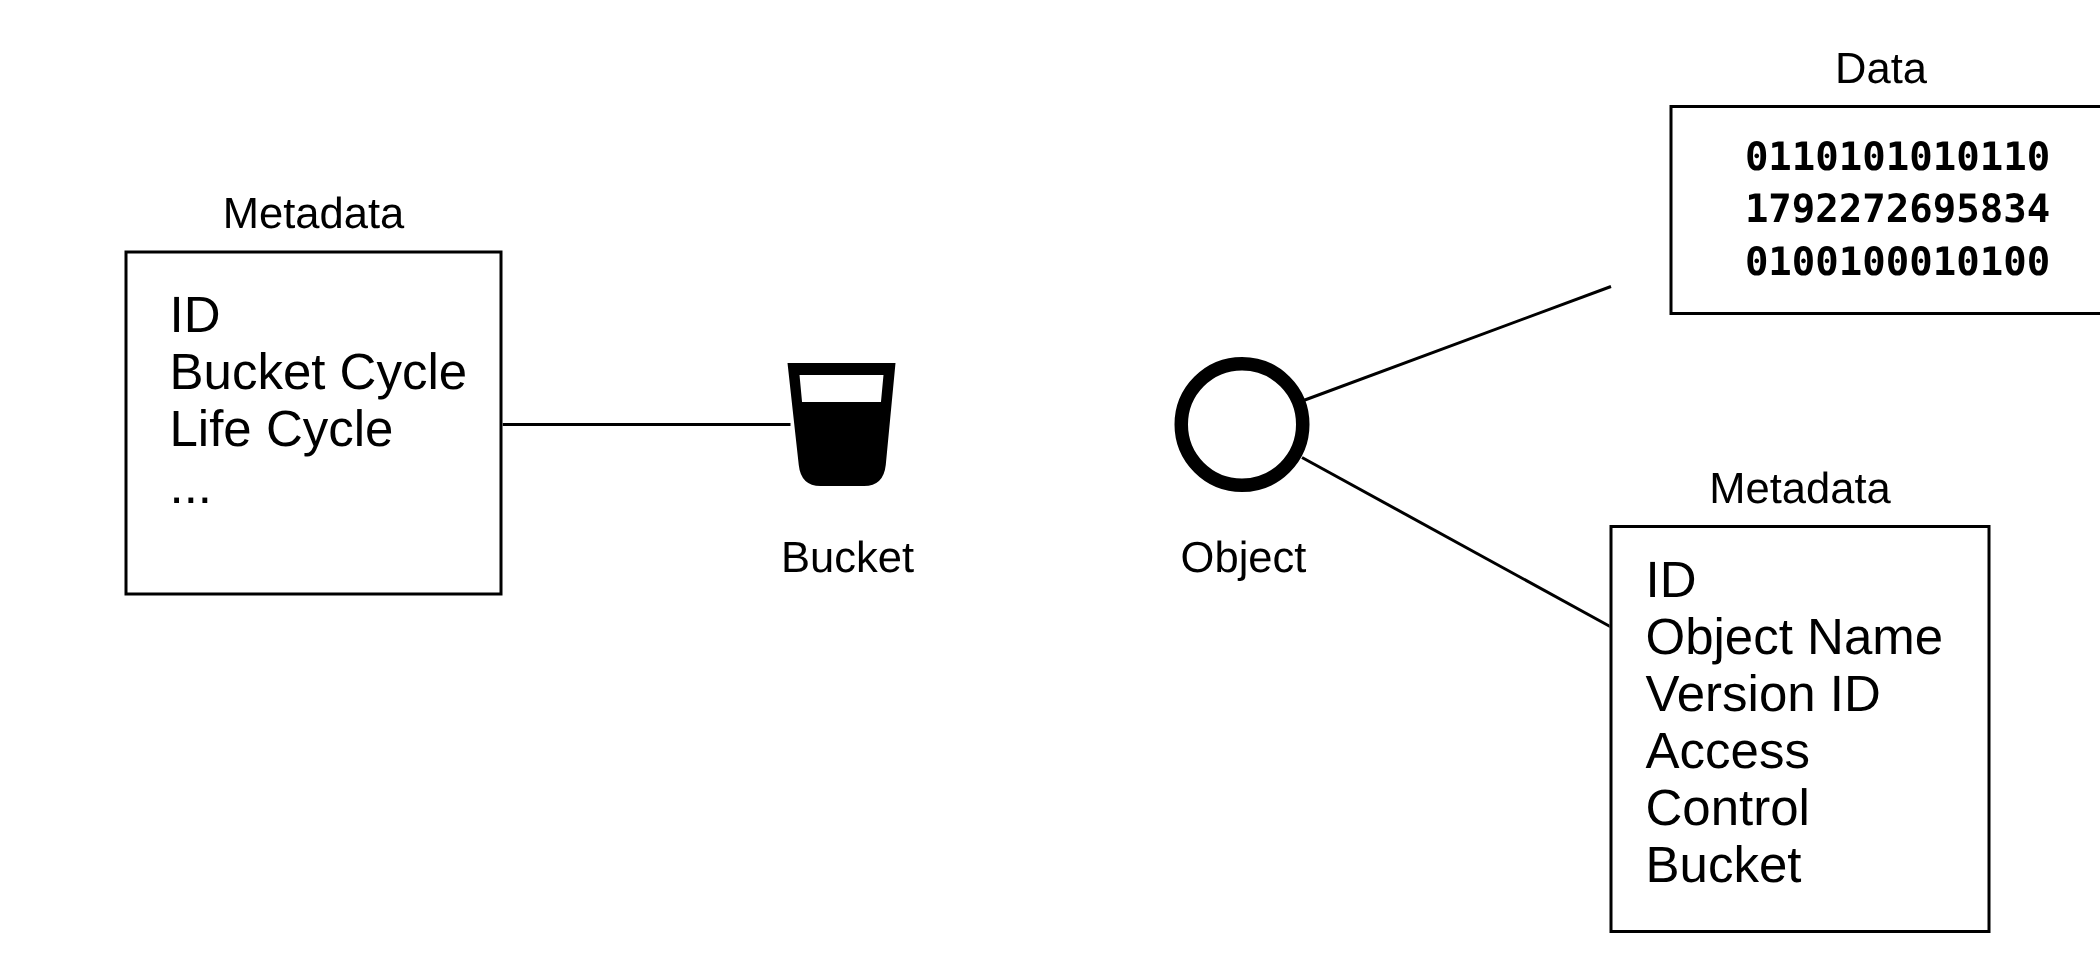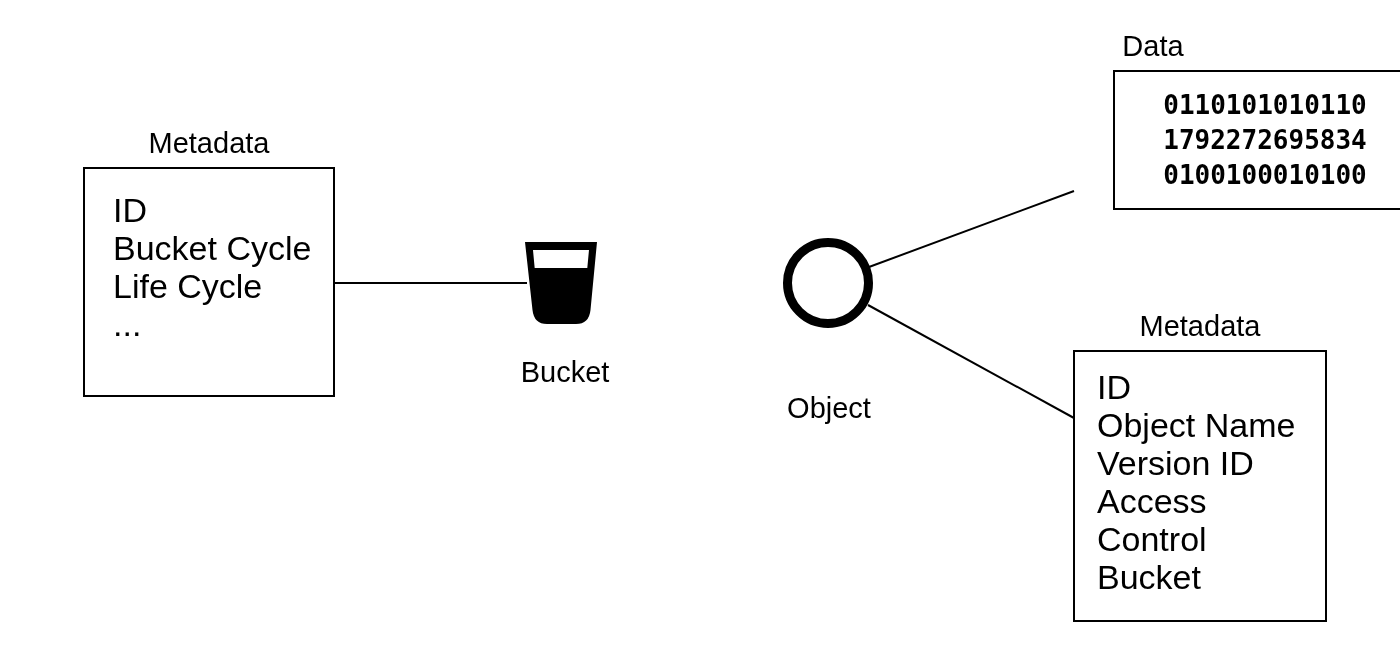--- a/index.html
+++ b/index.html
@@ -61,23 +61,23 @@
 
   <svg class="abs" style="left:522px; top:240px;" width="78" height="88" viewBox="0 0 78 88">
     <path d="M3 2 L75 2 L68.5 70 Q67 84 54 84 L25 84 Q12 84 10.5 70 Z" fill="#000"></path>
     <path d="M11 10 L67 10 L65.3 28 L12.7 28 Z" fill="#fff"></path>
   </svg>
 
   <div class="icon-label" style="left:465px; top:356px; width:200px;">Bucket</div>
 
   <div class="object-circle"></div>
 
-  <div class="icon-label" style="left:729px; top:356px; width:200px;margin-top:36px;">Object</div>
+  <div class="icon-label" style="left:729px; top:356px; width:200px;">Object</div>
 
-  <div class="box-title" style="left:1026px; top:30px; width:254px;">Data</div>
+  <div class="box-title" style="left:1127px; top:30px; width:254px;">Data</div>
 
   <div class="box" style="left:1113px; top:70px; width:304px; height:140px; padding-top:16px;">
     <div class="binary-block">
       <div>0110101010110</div>
       <div>1792272695834</div>
       <div>0100100010100</div>
     </div>
   </div>
 
   <div class="box-title" style="left:1073px; top:310px; width:254px;">Metadata</div>

